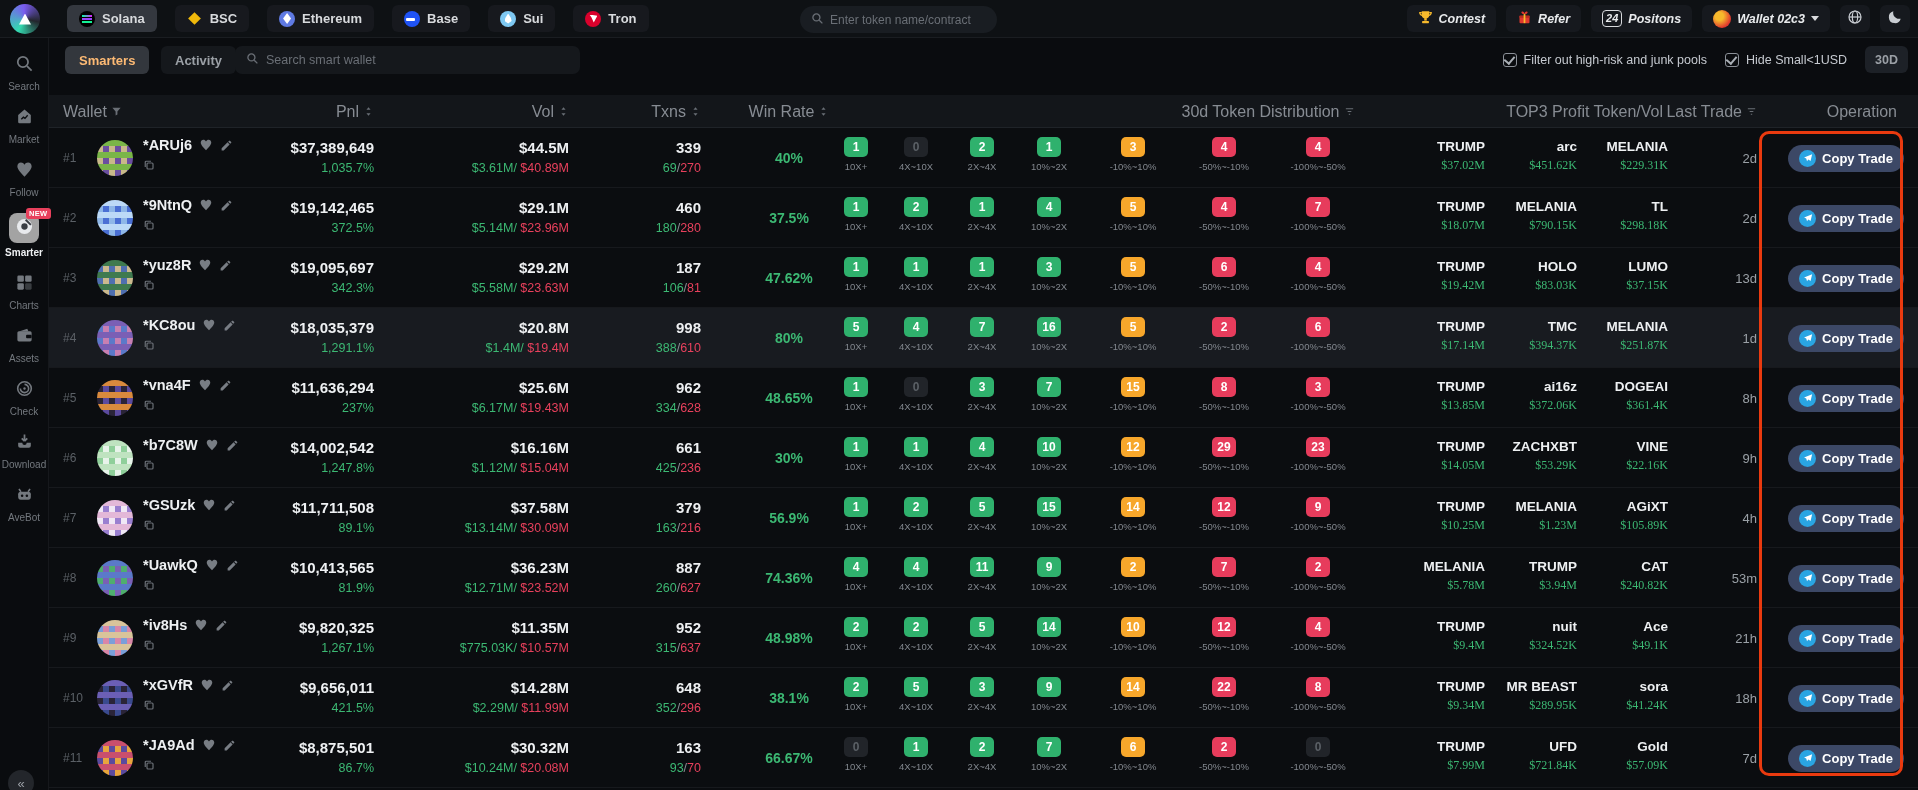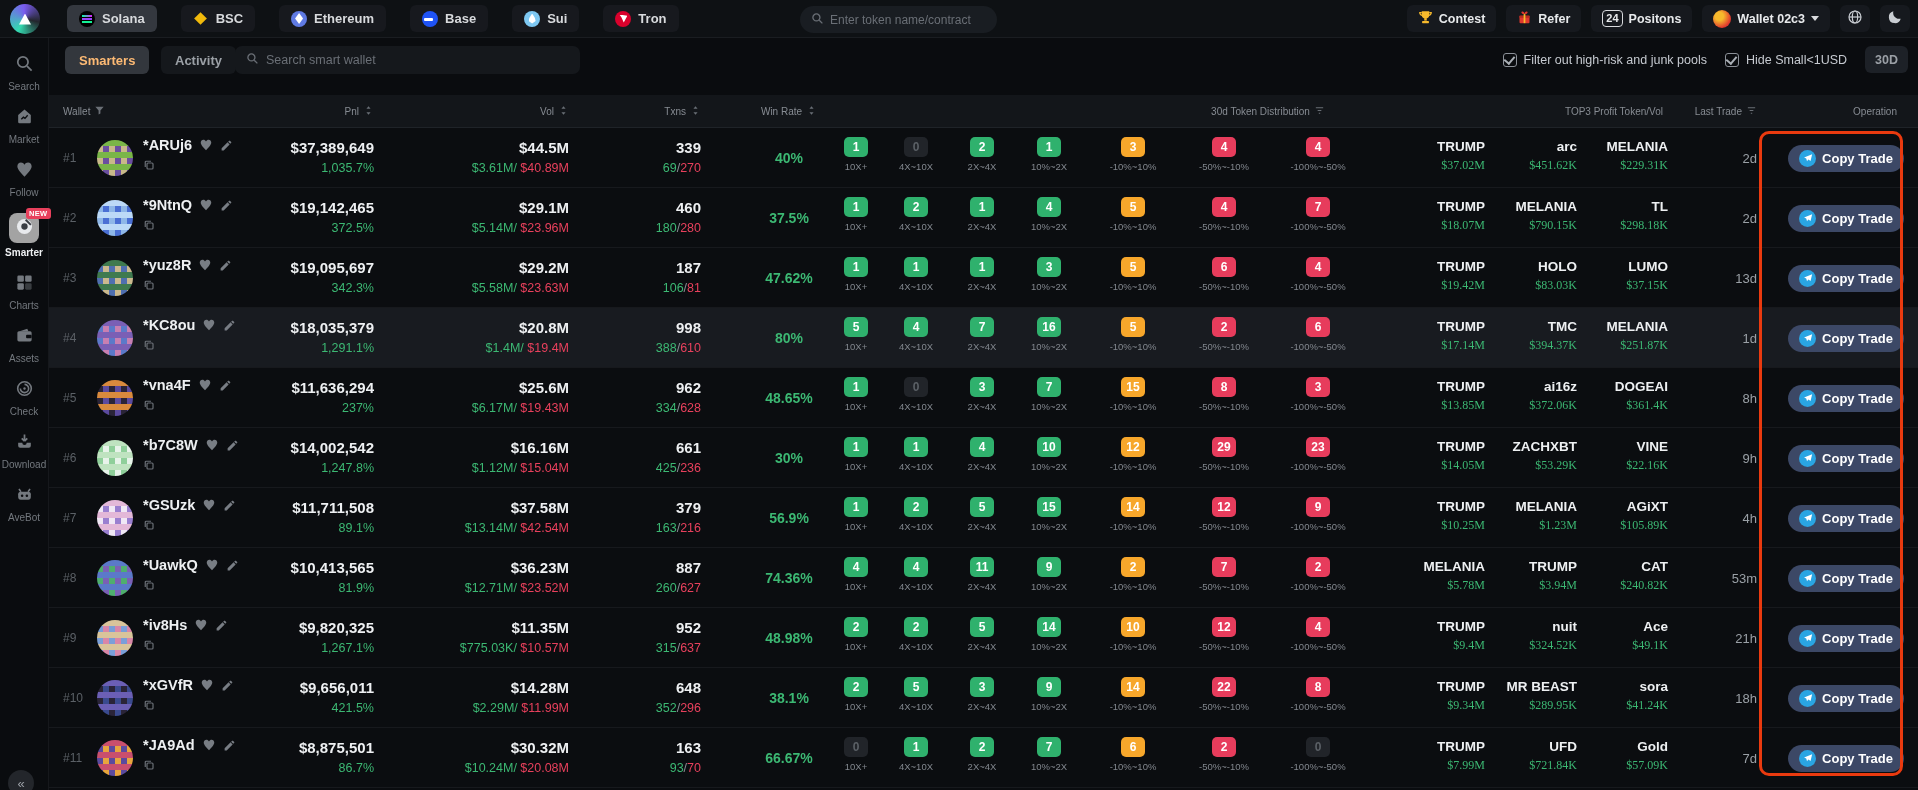--- a/index.html
+++ b/index.html
@@ -5,21 +5,21 @@
   * { margin:0; padding:0; box-sizing:border-box; }
   html,body { width:1918px; height:790px; overflow:hidden; background:#0a0c0f;
     font-family:"Liberation Sans","DejaVu Sans",sans-serif; color:#e8eaec; }
 
   
   .topbar { position:absolute; left:0; top:0; width:1918px; height:38px;
     background:#0e1114; border-bottom:1px solid #1a1d21; z-index:20; }
   .logo { position:absolute; left:10px; top:4px; width:30px; height:30px; border-radius:50%;
     background:conic-gradient(from 210deg,#34d9b0,#7a5cf0 40%,#23262c 70%,#34d9b0); display:flex;align-items:center;justify-content:center;}
   .logo::after{content:"";width:12px;height:11px;background:#fff;clip-path:polygon(50% 0,100% 100%,0 100%);}
-  .chains { position:absolute; left:67px; top:5px; display:flex; gap:24px;text-align:right; }
+  .chains { position:absolute; left:67px; top:5px; display:flex; gap:18px;text-align:right; }
   .chain { display:flex; align-items:center; gap:7px; height:27px; padding:0 12px;
     background:#17191e; border-radius:6px; font-size:13px; font-weight:bold; color:#d8dadd; cursor:pointer;}
   .chain.active { background:#34383f; }
   .cico { width:16px; height:16px; border-radius:50%; position:relative; flex:0 0 16px; }
   .cico.sol { background:#000; }
   .cico.sol::before{content:"";position:absolute;left:3px;top:4px;width:10px;height:2px;background:linear-gradient(90deg,#00ffa3,#dc1fff);box-shadow:0 3px 0 0 #9945ff,0 6px 0 0 #14f195;}
   .cico.bsc { background:transparent; }
   .cico.bsc::before{content:"";position:absolute;left:3.5px;top:3.5px;width:9px;height:9px;background:#f0b90b;transform:rotate(45deg);}
   .cico.eth { background:#5f7ae3; }
   .cico.eth::before{content:"";position:absolute;left:4px;top:2.5px;width:8px;height:11px;background:#fff;clip-path:polygon(50% 0,100% 50%,50% 100%,0 50%);}
@@ -28,21 +28,21 @@
   .cico.sui { background:#7ec8f2; }
   .cico.sui::before{content:"";position:absolute;left:4.5px;top:3px;width:7px;height:10px;background:#fff;clip-path:polygon(50% 0,90% 45%,100% 75%,50% 100%,0 75%,10% 45%);}
   .cico.tron { background:#d9012c; }
   .cico.tron::before{content:"";position:absolute;left:4px;top:4px;width:8px;height:8px;background:#fff;clip-path:polygon(0 0,100% 15%,55% 100%,25% 35%);}
   .tokensearch { position:absolute; left:800px; top:6px; width:197px; height:27px; background:#191d22;
     border-radius:14px; display:flex; align-items:center; gap:6px; padding:0 11px; }
   .tokensearch svg { width:13px; height:13px; color:#6a6f76; flex:0 0 13px;}
   .tokensearch input { background:transparent; border:0; outline:0; color:#86efac; font-size:12px; width:100%;
     font-family:"Liberation Sans",sans-serif;}
   .tokensearch input::placeholder { color:#6a6f76; }
-  .topright { position:absolute; right:8px; top:5px; display:flex; gap:10px; align-items:center;}
+  .topright { position:absolute; right:8px; top:5px; display:flex; gap:10px; align-items:center;font-style:italic;}
   .tbtn { display:flex; align-items:center; gap:6px; height:27px; padding:0 11px; background:#16191e;
     border-radius:6px; font-size:12.5px; font-weight:bold; color:#e8eaec; cursor:pointer; }
   .tbtn svg { width:15px; height:15px; }
   .posbadge { border:1.5px solid #d8dadd; border-radius:4px; font-size:11px; padding:0 3px; line-height:15px; }
   .wavatar { width:18px; height:18px; border-radius:50%; background:radial-gradient(circle at 35% 35%,#f6b92c 25%,#e0392e 70%,#8e1f14); }
   .chev { width:0; height:0; border-left:4.5px solid transparent; border-right:4.5px solid transparent; border-top:5px solid #d8dadd; }
   .iconbtn { width:30px; height:27px; display:flex; align-items:center; justify-content:center;
     background:#16191e; border-radius:6px; color:#c9cdd2; cursor:pointer; }
   .iconbtn svg { width:16px; height:16px; }
 
@@ -79,21 +79,21 @@
   .chkbox { width:14px; height:14px; border:1.5px solid #8b9097; border-radius:3px; position:relative;}
   .chkbox::after { content:""; position:absolute; left:2.5px; top:0.5px; width:5px; height:8px;
     border:solid #aab0b6; border-width:0 2px 2px 0; transform:rotate(40deg);}
   .rangebtn { height:27px; padding:0 10px; background:#1d2127; border-radius:6px; color:#9ba0a6;
     font-size:12.5px; font-weight:bold; display:flex; align-items:center; cursor:pointer;}
 
   
   .thead { position:absolute; left:0; top:57px; width:100%; height:33px; background:#13161a;
     border-bottom:1px solid #1f2328; }
   .hcell { position:absolute; top:0; height:33px; display:flex; align-items:center; gap:4px;
-    font-size:10px; color:#878c93; }
+    font-size:16px; color:#878c93; }
   .hcell svg { width:11px; height:11px; color:#6a6f76; }
   .rows { position:absolute; left:0; top:90px; width:100%; }
   .row { position:relative; height:60px; border-bottom:1px solid #17191d; background:#0b0d10; }
   .row.hl { background:#181b20; }
   .c { position:absolute; }
   .rank { left:14px; top:0; height:60px; width:34px; display:flex; align-items:center;
     font-size:12px; color:#5b6066; }
   .avatar { left:48px; top:12px; width:36px; height:36px; border-radius:50%;
     background-size:12px 12px; cursor:pointer;}
   .nameblk { left:94px; top:9px; }
@@ -930,21 +930,21 @@
               <path d="M16 4.5H6.5a2 2 0 0 0-2 2V16"></path>
             </svg>
           </span>
     </div>
     <div class="c pnlc">
       <div class="num1">$11,711,508</div>
       <div class="sub green">89.1%</div>
     </div>
     <div class="c volc">
       <div class="num1">$37.58M</div>
-      <div class="sub"><span class="green">$13.14M/</span> <span class="red">$42.54M</span></div>
+      <div class="sub"><span class="green">$13.14M/</span> <span class="red">$30.09M</span></div>
     </div>
     <div class="c txc">
       <div class="num1">379</div>
       <div class="sub"><span class="green">163</span><span class="slash">/</span><span class="red">216</span></div>
     </div>
     <div class="c wrc green">56.9%</div>
     <div class="c bcell" style="left:781px;width:52px">
        <div class="bnum g">1</div>
        <div class="blabel">10X+</div>
         </div>

